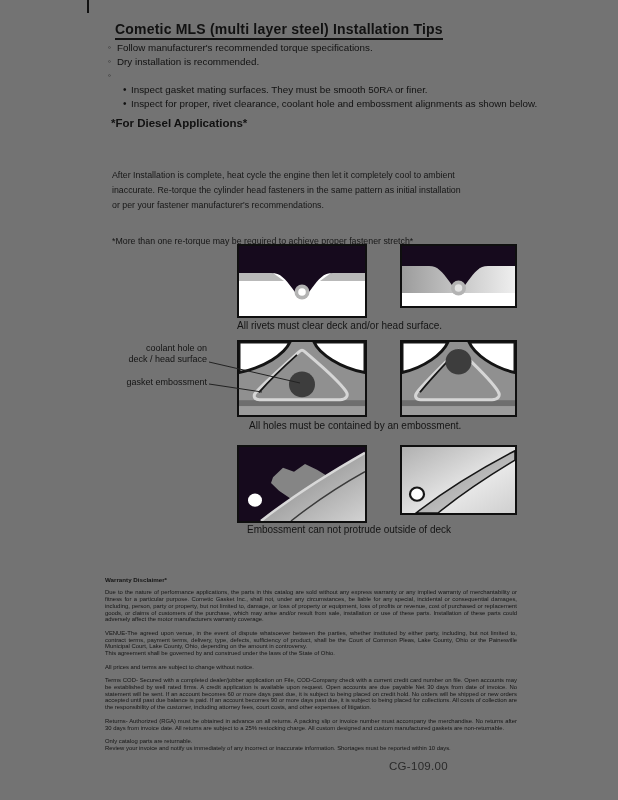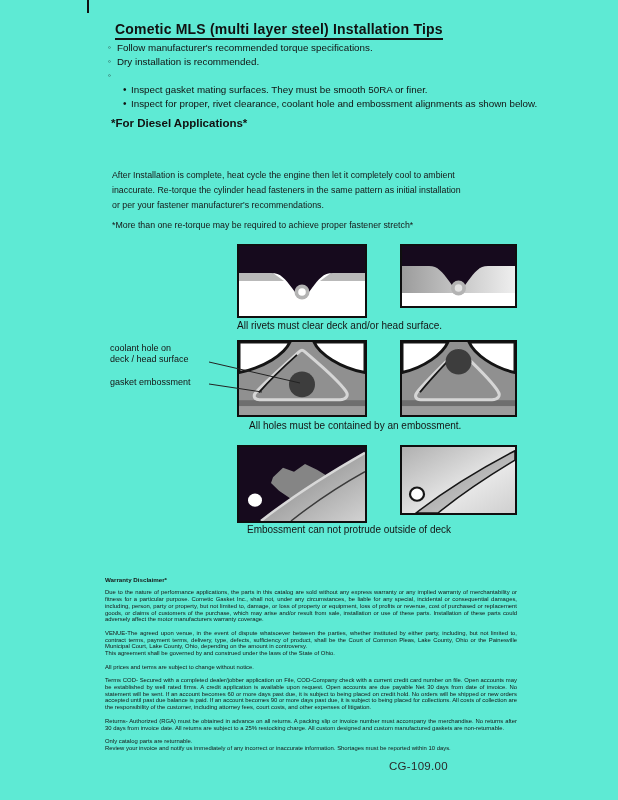--- a/index.html
+++ b/index.html
@@ -1,44 +1,44 @@
 <!DOCTYPE html>
 <html><head>
 <meta charset="utf-8">
 <style>
   html,body { margin:0; padding:0; background:#ffffff; }
   .page {
-    position:relative; width:618px; height:800px; background:#5eead4;
+    position:relative; width:618px; height:800px; background:#737373;
     font-family:"Liberation Sans", sans-serif; color:#111; overflow:hidden;
   }
   .topmark { position:absolute; left:87px; top:0; width:2px; height:13px; background:#111; }
 
   .title {
     position:absolute; left:115px; top:21px; font-size:14px; font-weight:bold;
     letter-spacing:.2px; border-bottom:2px solid #111; padding-bottom:1px; display:inline-block;
   }
 
   .bullets { position:absolute; left:108px; top:41px; font-size:9.8px; line-height:14px; }
   .brow { display:flex; }
   .brow .mk { width:9px; flex:0 0 9px; font-size:8px; }
   .brow.sub { margin-left:15px; }
   .brow.sub .mk { width:8px; flex:0 0 8px; font-size:10px; }
 
   .diesel-h { position:absolute; left:111px; top:117px; font-size:11.5px; font-weight:bold; }
   .para { position:absolute; left:112px; font-size:8.8px; white-space:pre-line; color:#161616; }
   .p1 { top:136px; line-height:13.2px; }
   .p2 { top:168px; line-height:15px; }
-  .note { top:219px; line-height:12px; }
+  .note { top:235px; line-height:12px; }
 
   .dg-label { position:absolute; font-size:19px; font-weight:600; letter-spacing:.8px; text-align:center; color:#151515;margin-top:16px; }
   .panel { position:absolute; border:2px solid #0f0f0f; box-sizing:border-box; background:#fff; }
   .panel svg { display:block; width:100%; height:100%; }
   .dg-caption { position:absolute; font-size:10px; color:#141414; line-height:11.5px; }
 
-  .side-label { position:absolute; width:97px; font-size:9px; line-height:11px; color:#141414; white-space:pre-line; }
+  .side-label { position:absolute; width:97px; text-align:right; font-size:9px; line-height:11px; color:#141414; white-space:pre-line; }
   .leaders { position:absolute; left:110px; top:340px; width:200px; height:60px; z-index:6; pointer-events:none; }
 
   .disclaimer { position:absolute; left:105px; top:576px; width:412px; color:#141414; }
   .disclaimer h4 { margin:0 0 6px 0; font-size:6.2px; font-weight:bold; }
   .disclaimer p { margin:0 0 6.5px 0; font-size:5.9px; line-height:6.85px; text-align:justify; }
   .disclaimer p span { display:block; }
 
   .footer-code { position:absolute; left:389px; top:760px; font-size:11.5px; letter-spacing:.3px; color:#2a2a2a; }
 </style>
 </head>

